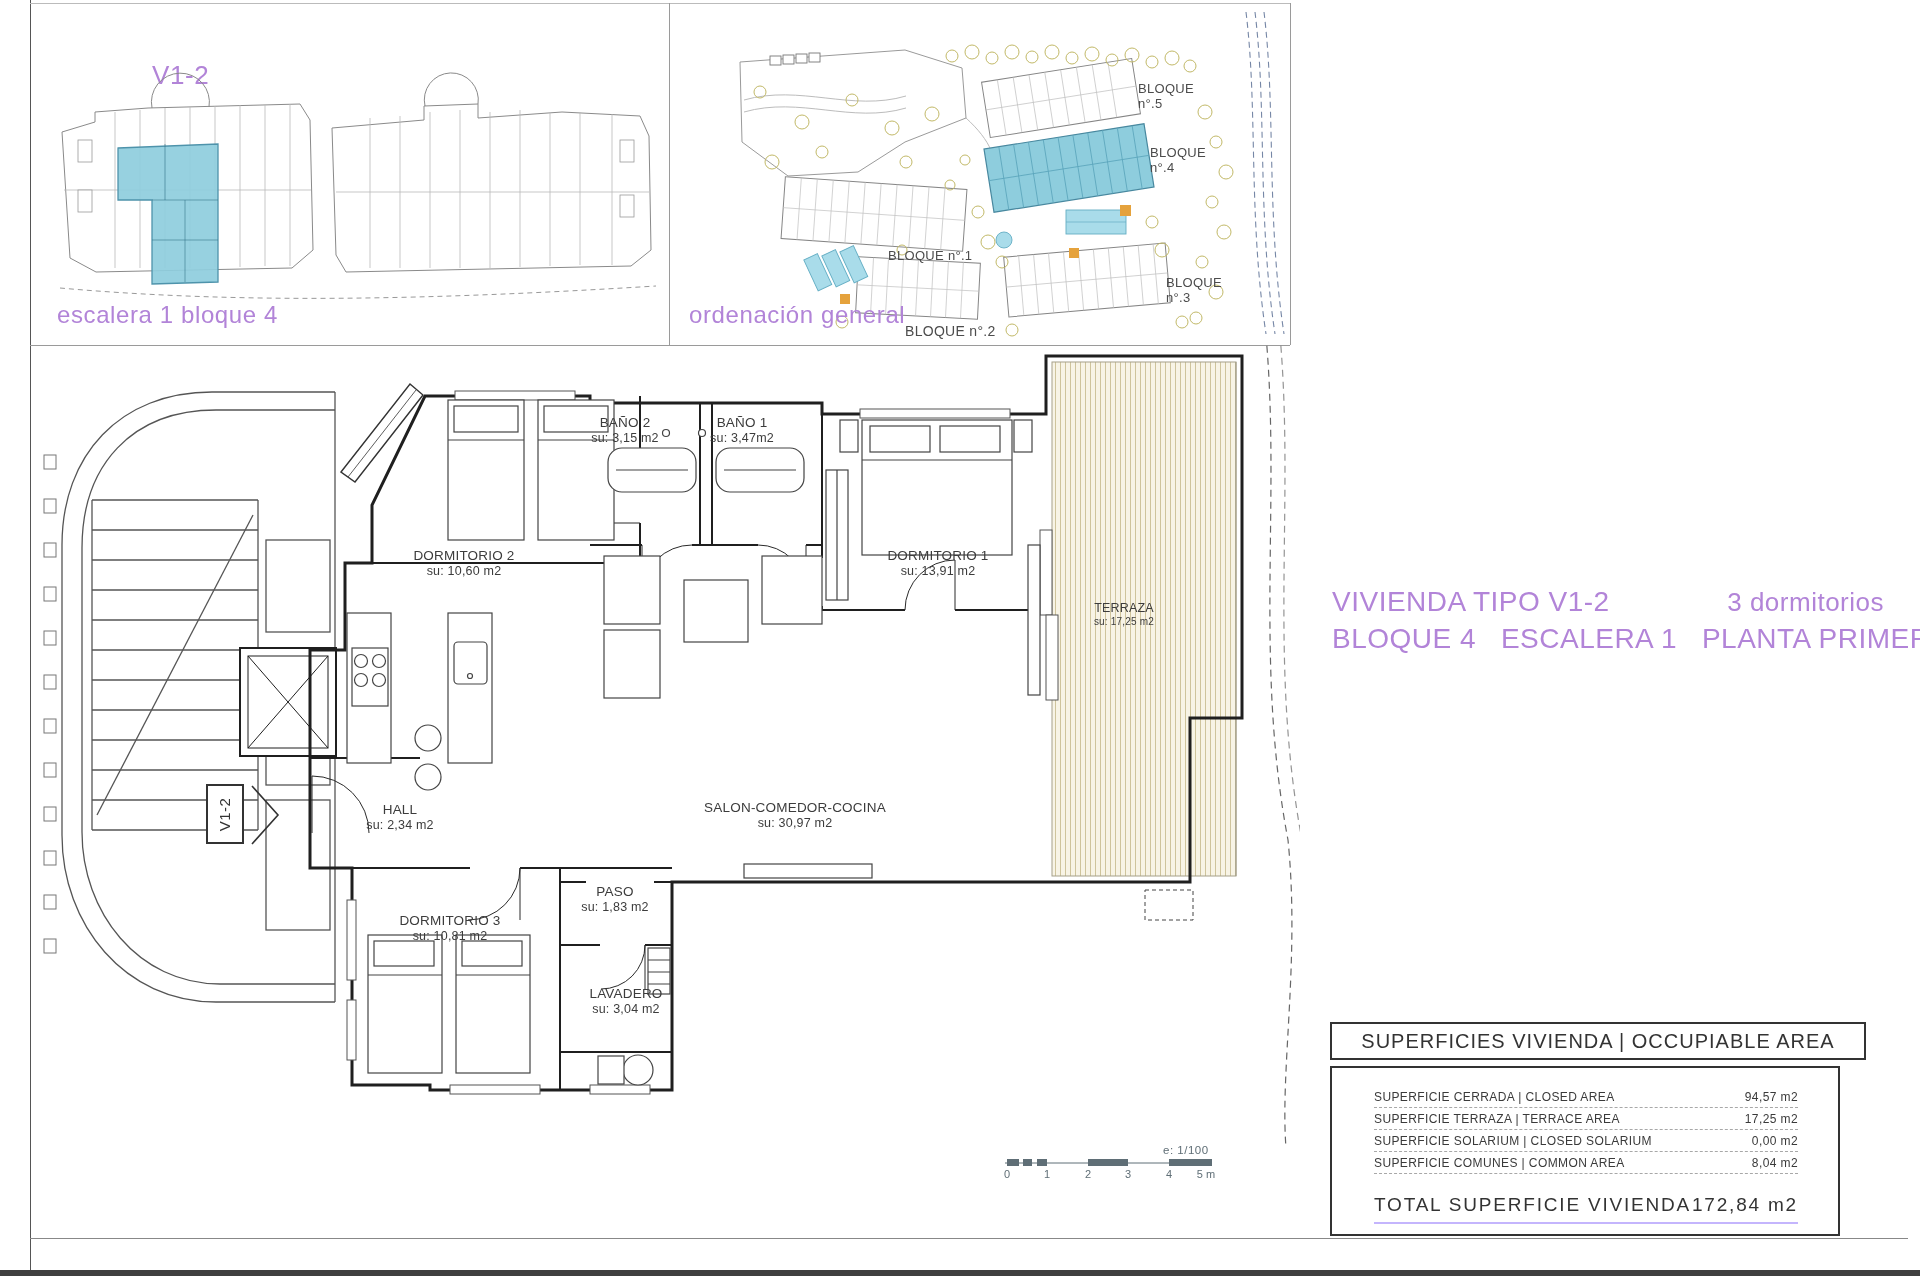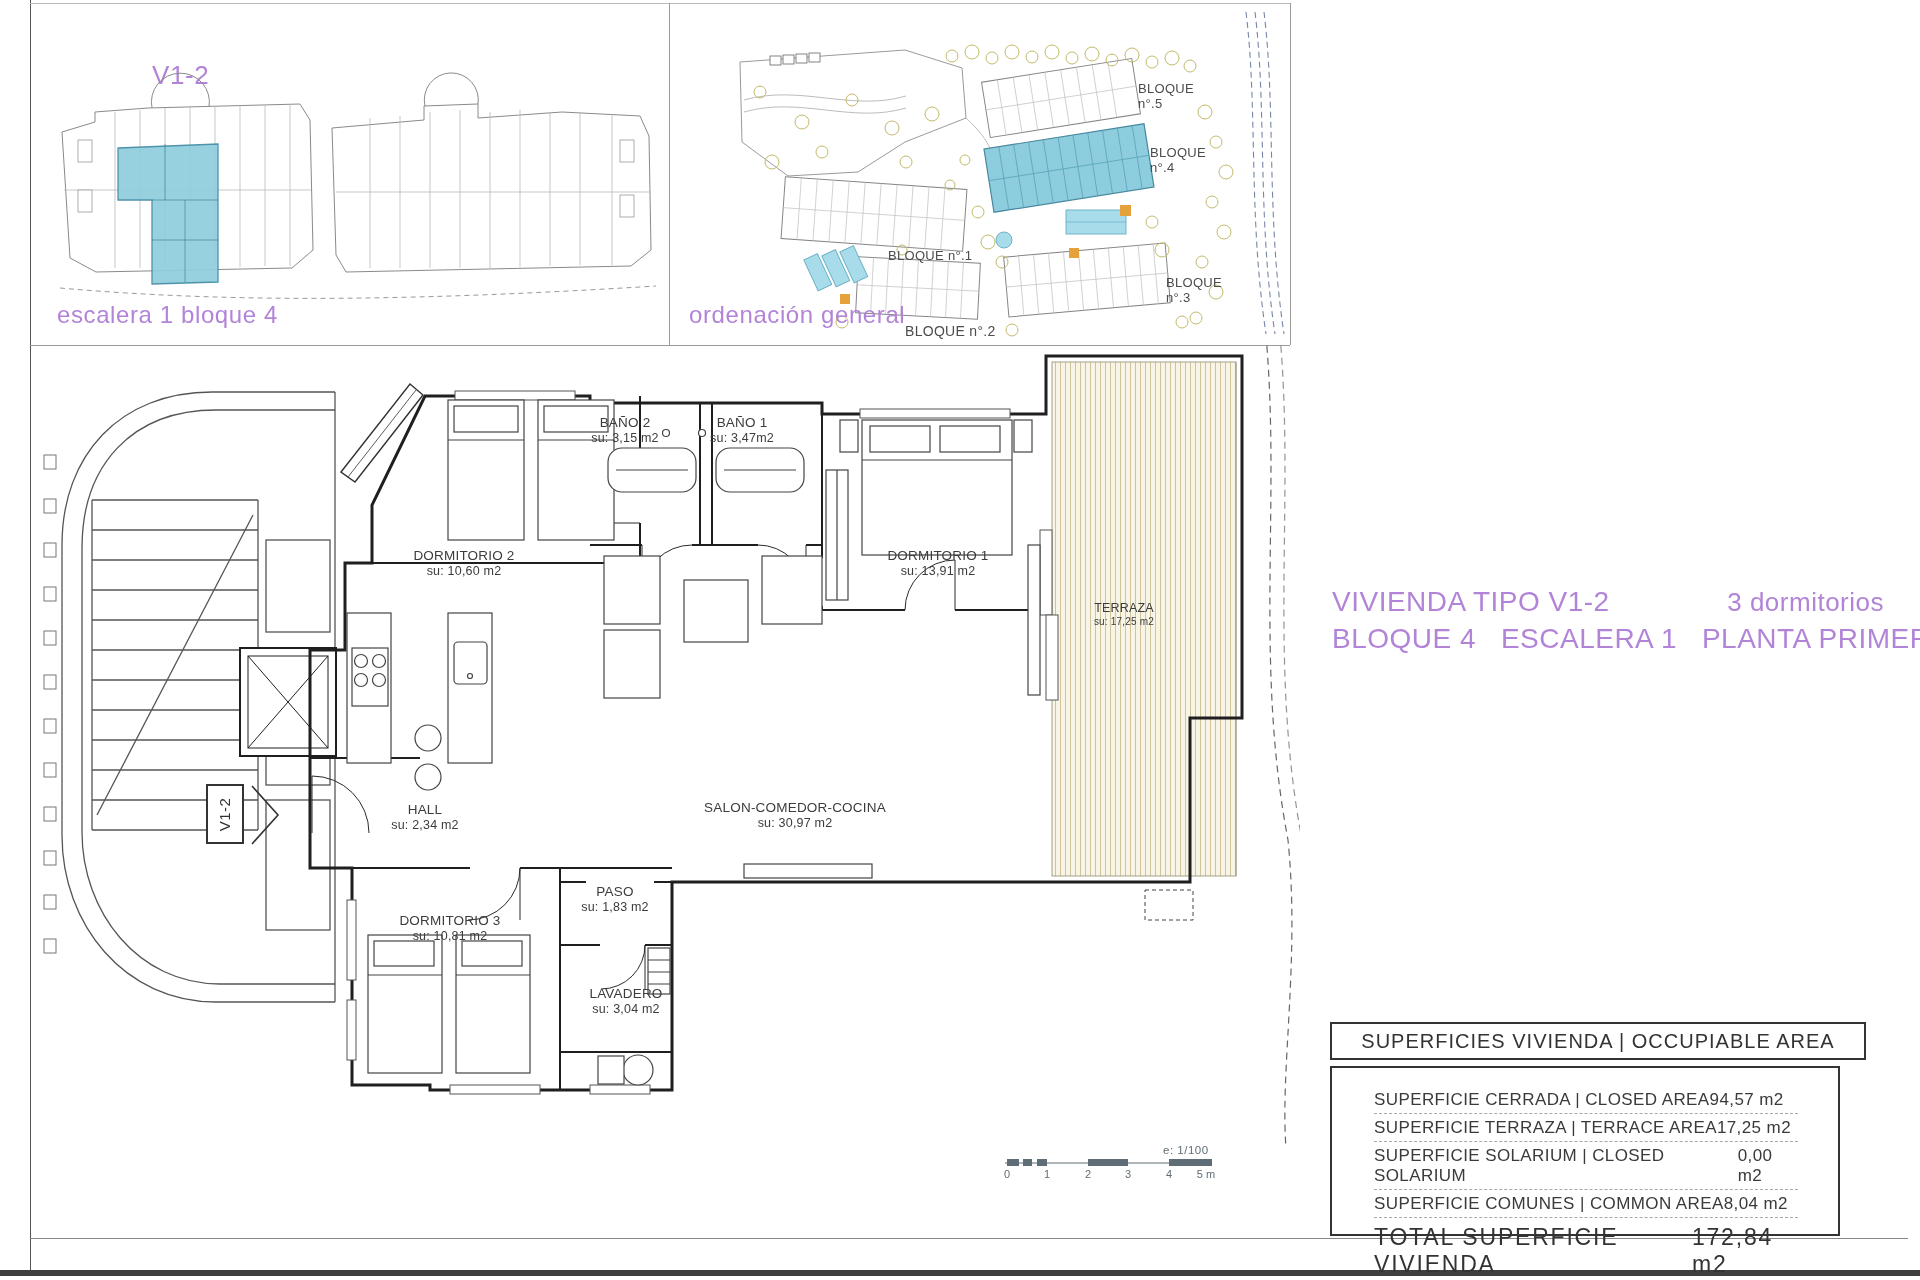--- a/index.html
+++ b/index.html
@@ -18,24 +18,24 @@
   .tick{position:absolute;transform:translateX(-50%);font-size:11px;color:#5f6e76}
   #heading{position:absolute;left:1332px;top:586px;width:552px;color:#b284d8}
   #heading .l1{display:flex;justify-content:space-between;align-items:baseline;font-size:28px;letter-spacing:.5px}
   #heading .l1 .right{font-size:26px}
   #heading .l2{margin-top:5px;font-size:28px;letter-spacing:.5px;white-space:pre}
   #tbl-header{position:absolute;left:1330px;top:1022px;width:536px;height:38px;border:2px solid #333;
       box-sizing:border-box;display:flex;align-items:center;justify-content:center;
       font-size:20px;letter-spacing:1px;color:#333;white-space:pre}
   #tbl-body{position:absolute;left:1330px;top:1066px;width:510px;height:170px;border:2px solid #333;box-sizing:border-box}
   #tbl-rows{position:absolute;left:42px;top:18px;width:424px}
-  .trow{display:flex;font-size:17px;letter-spacing:.4px;color:#3a3a3a;
+  .trow{display:flex;justify-content:space-between;font-size:12px;letter-spacing:.4px;color:#3a3a3a;
         padding:4px 0 3px 0;border-bottom:1px dashed #a8a8a8}
-  .trow-total{display:flex;justify-content:space-between;font-size:23px;letter-spacing:1.8px;color:#333;
-        margin-top:6px;padding-bottom:6px;border-bottom:2px solid #000000}
+  .trow-total{display:flex;justify-content:space-between;font-size:19px;letter-spacing:1.8px;color:#333;
+        margin-top:20px;padding-bottom:6px;border-bottom:2px solid #c4b5fd}
   #footer{position:absolute;left:38px;top:1242px;font-size:24px;color:#3a3a3a;letter-spacing:.1px}
   #plan-tag{position:absolute;left:206px;top:784px;width:38px;height:60px;border:2px solid #333;
       box-sizing:border-box;display:flex;align-items:center;justify-content:center;background:#fff}
   #plan-tag span{transform:rotate(-90deg);font-size:15px;color:#333;letter-spacing:.5px}
   #scale-label{position:absolute;font-size:11.5px;color:#5f6e76;letter-spacing:.5px}
   svg{position:absolute}
 </style>
 </head>
 <body>
 
@@ -393,21 +393,21 @@
       <div class="a">su: 10,60 m2</div>
     </div>
   <div class="lbl" style="left:938px;top:548px">
     <div>DORMITORIO 1</div>
       <div class="a">su: 13,91 m2</div>
     </div>
   <div class="lbl onhatch" style="left:1124px;top:601px;font-size:12.5px">
     <div>TERRAZA</div>
       <div class="a" style="font-size:10px">su: 17,25 m2</div>
     </div>
-  <div class="lbl" style="left:425px;top:802px">
+  <div class="lbl" style="left:400px;top:802px">
     <div>HALL</div>
       <div class="a">su: 2,34 m2</div>
     </div>
   <div class="lbl" style="left:795px;top:800px">
     <div>SALON-COMEDOR-COCINA</div>
       <div class="a">su: 30,97 m2</div>
     </div>
   <div class="lbl" style="left:450px;top:913px">
     <div>DORMITORIO 3</div>
       <div class="a">su: 10,81 m2</div>

